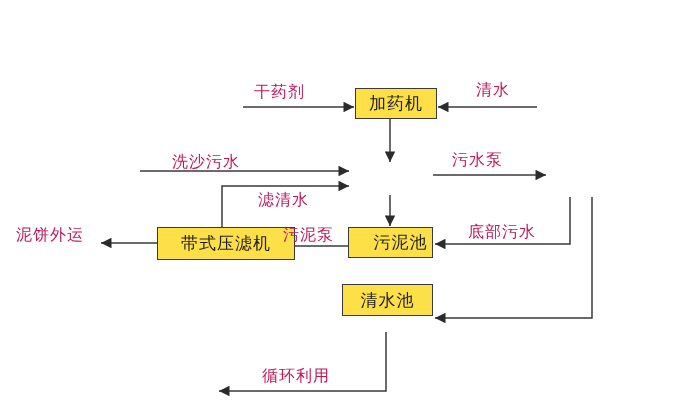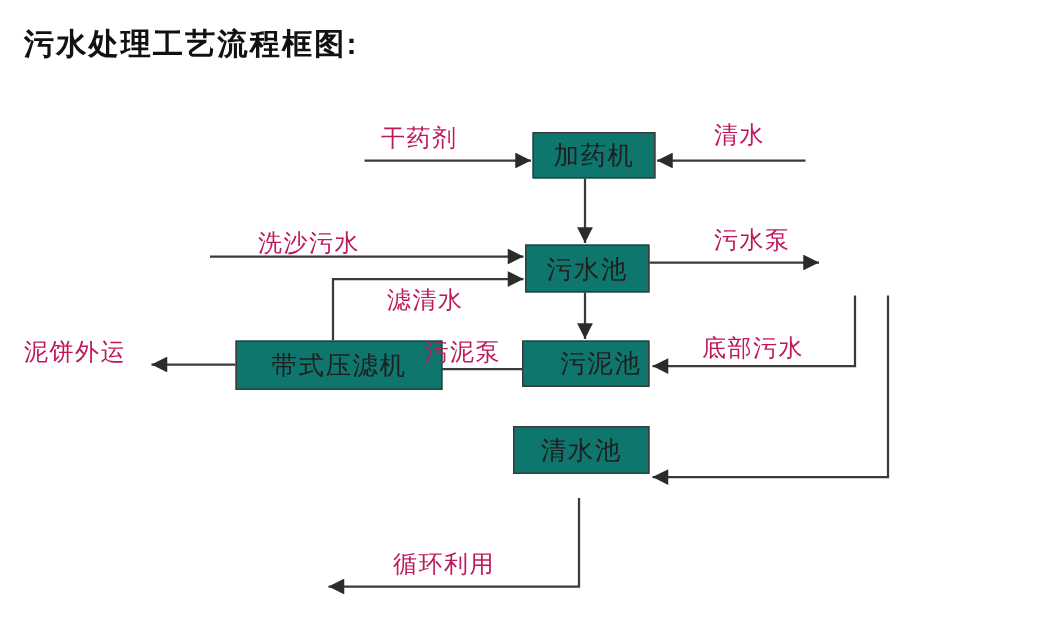--- a/index.html
+++ b/index.html
@@ -8,52 +8,51 @@
     font-family:"Liberation Sans","DejaVu Sans",sans-serif;color:#1e1e1e;
   }
   .title{
     position:absolute;left:16px;top:16px;
     font-size:20px;font-weight:bold;letter-spacing:1.5px;color:#111;
     white-space:nowrap;
   }
   .wires{position:absolute;left:0;top:0;width:700px;height:420px;}
   .node{
     position:absolute;box-sizing:border-box;
-    border:1.5px solid #3a3a3a;background:#0f766e;
+    border:1.5px solid #3a3a3a;background:#fde047;
     display:flex;align-items:center;justify-content:center;
     font-size:17px;letter-spacing:1px;white-space:nowrap;
   }
   .edge-label{
     position:absolute;font-size:16px;letter-spacing:1px;
     white-space:nowrap;color:#be185d;
   }
   
   .n-dosing       {left:355px;top:88px; width:82px; height:31px;}
   .n-sewage-pool  {left:350px;top:163px;width:83px; height:32px;}
   .n-tower        {left:547px;top:165px;width:131px;height:32px;}
   .n-sludge-pool  {left:348px;top:227px;width:85px; height:31px;padding-left:20px;}
   .n-belt-press   {left:157px;top:227px;width:138px;height:33px;}
   .n-clean-pool   {left:342px;top:284px;width:91px; height:32px;}
   
   .l-dry-agent    {left:254px;top:82px;}
   .l-clean-water  {left:476px;top:80px;}
   .l-sand-washing {left:172px;top:152px;}
-  .l-sewage-pump  {left:476px;top:150px;}
+  .l-sewage-pump  {left:452px;top:150px;}
   .l-filtered     {left:258px;top:190px;}
   .l-sludge-pump  {left:283px;top:225px;}
   .l-bottom-sewage{left:468px;top:222px;}
   .l-mud-cake     {left:16px; top:225px;}
   .l-recycle      {left:262px;top:366px;}
 </style>
 </head>
 <body>
 
 <div class="canvas">
 
-  <div class="title">污水处理工艺流程框图:</div>
 
   <svg class="wires" viewBox="0 0 700 420" xmlns="http://www.w3.org/2000/svg">
     <defs>
       <marker id="ah" viewBox="0 0 10 10" refX="10" refY="5" markerWidth="8.5" markerHeight="7" orient="auto-start-reverse">
         <path d="M0,0 L10,5 L0,10 Z" fill="#2b2b2b"></path>
       </marker>
     </defs>
     <g stroke="#3a3a3a" stroke-width="1.5" fill="none">
       <path d="M243,107 H354" marker-end="url(#ah)"></path>
       <path d="M537,107 H438" marker-end="url(#ah)"></path>
@@ -64,21 +63,20 @@
       <path d="M390,195 V226" marker-end="url(#ah)"></path>
       <path d="M570,197 V244 H435" marker-end="url(#ah)"></path>
       <path d="M592,197 V318 H435" marker-end="url(#ah)"></path>
       <path d="M348,246 H277" marker-end="url(#ah)"></path>
       <path d="M157,243 H101" marker-end="url(#ah)"></path>
       <path d="M386,332 V391 H219" marker-end="url(#ah)"></path>
     </g>
   </svg>
 
   <div class="node n-dosing">加药机</div>
-  <div class="node n-sewage-pool">污水池</div>
   <div class="node n-sludge-pool">污泥池</div>
   <div class="node n-belt-press">带式压滤机</div>
   <div class="node n-clean-pool">清水池</div>
 
   <div class="edge-label l-dry-agent">干药剂</div>
   <div class="edge-label l-clean-water">清水</div>
   <div class="edge-label l-sand-washing">洗沙污水</div>
   <div class="edge-label l-sewage-pump">污水泵</div>
   <div class="edge-label l-filtered">滤清水</div>
   <div class="edge-label l-sludge-pump">污泥泵</div>

